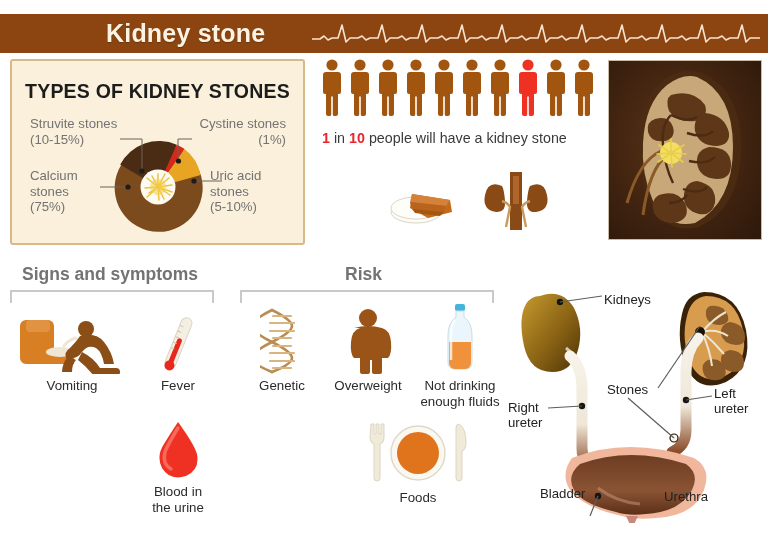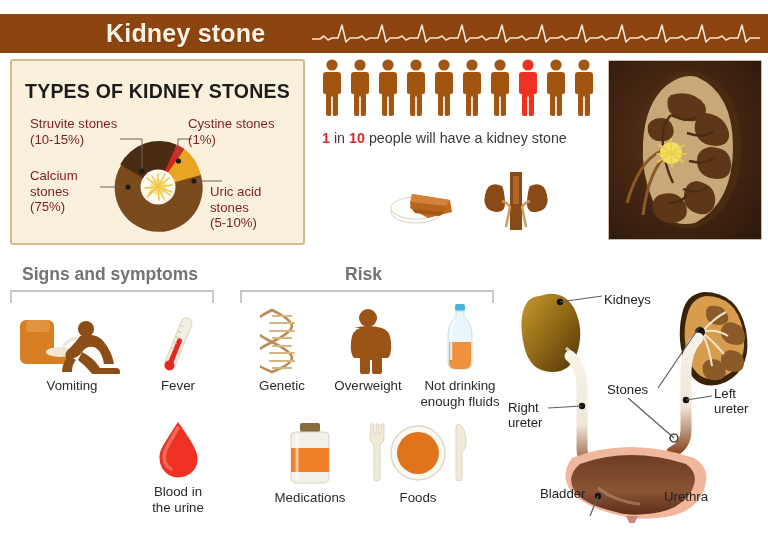--- a/index.html
+++ b/index.html
@@ -30,23 +30,23 @@
   
   .types-panel{
     position:absolute;left:10px;top:59px;width:291px;height:182px;
     background:#faf0dc;border:2px solid #d8b98a;border-radius:3px;
   }
   .types-title{
     position:absolute;left:0;top:19px;width:291px;text-align:center;
     font-size:19.5px;font-weight:bold;color:#1c1c1c;letter-spacing:.2px;
   }
   .pie-wrap{position:absolute;left:0;top:0;width:291px;height:182px;}
-  .pl{position:absolute;font-size:13.2px;line-height:15.5px;color:#7f1d1d;}
+  .pl{position:absolute;font-size:13.2px;line-height:15.5px;color:#737373;}
   .pl-struvite{left:18px;top:55px;text-align:left;width:135px;}
-  .pl-cystine{left:176px;top:55px;text-align:left;width:118px;}
+  .pl-cystine{left:156px;top:55px;text-align:right;width:118px;}
   .pl-calcium{left:18px;top:107px;text-align:left;width:80px;}
   .pl-uric{left:198px;top:107px;text-align:left;width:90px;}
 
   
   .people-row{position:absolute;left:322px;top:58px;width:276px;height:62px;}
   .people-caption{
     position:absolute;left:322px;top:130px;width:280px;
     font-size:14.3px;font-weight:bold;color:#2b2b2b;white-space:nowrap;
   }
   .people-caption .hl{color:#e8262b;}
@@ -134,21 +134,21 @@
       </g>
     </svg>
 
     <div class="pl pl-struvite" style="white-space:pre-line;">Struvite stones
 (10-15%)</div>
     <div class="pl pl-cystine" style="white-space:pre-line;">Cystine stones
 (1%)</div>
     <div class="pl pl-calcium" style="white-space:pre-line;">Calcium
 stones
 (75%)</div>
-    <div class="pl pl-uric" style="white-space:pre-line;margin-top:16px;">Uric acid
+    <div class="pl pl-uric" style="white-space:pre-line;">Uric acid
 stones
 (5-10%)</div>
   </div>
 
   <svg class="people-row" viewBox="0 0 276 62">
     <g>
       <g transform="translate(0,0)">
           <g fill="#a2550f">
             <circle cx="10" cy="7" r="5.6"></circle>
             <path d="M4,14 h12 a3,3 0 0 1 3,3 v17 a2,2 0 0 1 -2,2 h-1 v20 a2,2 0 0 1 -2,2 h-1.6 a1.6,1.6 0 0 1 -1.6,-1.6 v-18 h-1.6 v18 a1.6,1.6 0 0 1 -1.6,1.6 h-1.6 a2,2 0 0 1 -2,-2 v-20 h-1 a2,2 0 0 1 -2,-2 v-17 a3,3 0 0 1 3,-3 z"></path>
@@ -354,31 +354,20 @@
         <rect x="17" y="2" width="10" height="7" rx="2" fill="#44b4dc"></rect>
         <path d="M18,9 h8 v6 q8,6 8,18 v28 a6,6 0 0 1 -6,6 h-12 a6,6 0 0 1 -6,-6 v-28 q0,-12 8,-18 z" fill="#eaf6fb" stroke="#c4dfe9" stroke-width="1"></path>
         <path d="M11,40 h22 v21 a6,6 0 0 1 -6,6 h-10 a6,6 0 0 1 -6,-6 z" fill="#f0913b"></path>
         <path d="M17,18 q-4,6 -4,16 v24" stroke="#ffffff" stroke-width="2.6" fill="none" opacity=".75"></path>
       </svg>
     </div>
     <div class="cap" style="white-space:pre-line;">Not drinking
 enough fluids</div>
   </div>
 
-  <div class="cell" style="left:262px;top:420px;width:96px;">
-    <div class="icon-box" style="height:66px;">
-      <svg viewBox="0 0 56 66" width="56" height="66">
-        <rect x="18" y="3" width="20" height="9" rx="2" fill="#8a6a3a"></rect>
-        <path d="M13,12 h30 a4,4 0 0 1 4,4 v42 a5,5 0 0 1 -5,5 h-28 a5,5 0 0 1 -5,-5 v-42 a4,4 0 0 1 4,-4 z" fill="#f3f0e8" stroke="#d9d4c6" stroke-width="1"></path>
-        <rect x="9" y="28" width="38" height="24" fill="#f0802a"></rect>
-        <path d="M15,14 v46" stroke="#ffffff" stroke-width="3" opacity=".6"></path>
-      </svg>
-    </div>
-    <div class="cap">Medications</div>
-  </div>
 
   <div class="cell" style="left:360px;top:420px;width:116px;">
     <div class="icon-box" style="height:66px;">
       <svg viewBox="0 0 110 66" width="110" height="66">
         <g fill="#f0ead9" stroke="#ddd5c3" stroke-width="1">
           <path d="M8,4 h3 v10 h2 v-10 h3 v10 h2 v-10 h3 v14 q0,5 -4,6 v34 a3,3 0 0 1 -6,0 v-34 q-4,-1 -4,-6 z"></path>
           <path d="M96,4 q7,4 7,18 q0,8 -4,9 v27 a3,3 0 0 1 -6,0 v-50 q0,-4 3,-4 z"></path>
         </g>
         <circle cx="55" cy="33" r="27" fill="#fbf8f1" stroke="#e0d8c7" stroke-width="1.4"></circle>
         <circle cx="55" cy="33" r="21" fill="#e0741c"></circle>

